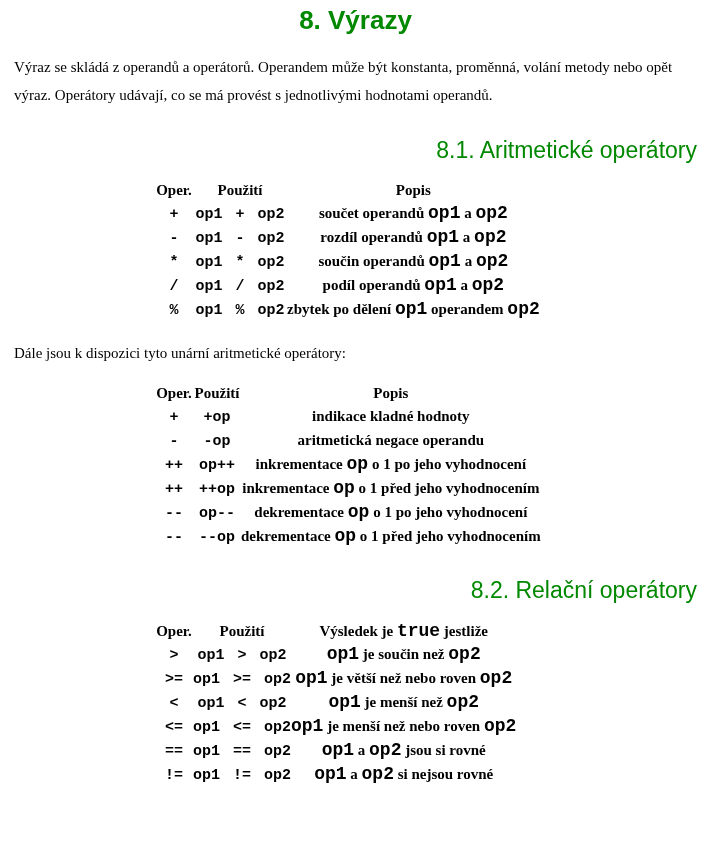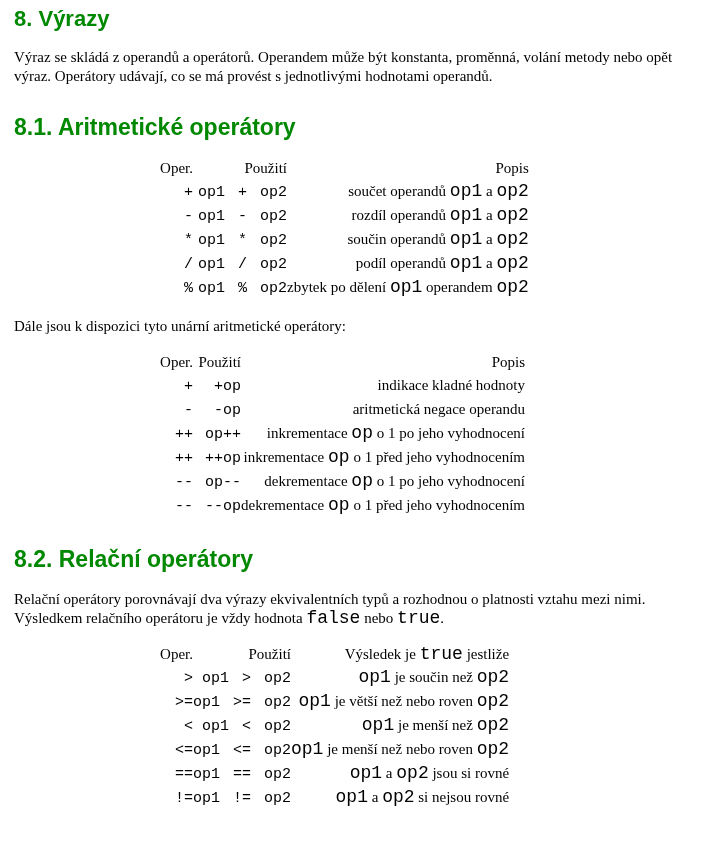--- a/index.html
+++ b/index.html
@@ -7,50 +7,52 @@
   html, body { margin: 0; padding: 0; }
   body {
     width: 711px; height: 861px; overflow: hidden;
     background: var(--bg); color: var(--text-color);
     font-family: "Liberation Serif", serif;
   }
   .page { padding: 2px 14px 0 14px; }
 
   h1 {
     font-family: "Liberation Sans", sans-serif;
-    font-weight: bold; font-size: 22px; line-height: 1.15;
+    font-weight: bold; font-size: 26px; line-height: 1.15;
     color: var(--heading-green);
     margin: 4px 0 12px 0;
+    text-align: center;
   }
   h2 {
     font-family: "Liberation Sans", sans-serif;
-    font-weight: bold; font-size: 23px; line-height: 1.2;
+    font-weight: normal; font-size: 23px; line-height: 1.2;
     color: var(--heading-green);
     margin: 28px 0 0 0;
+    text-align: right;
   }
   p.body-text {
-    font-size: 15px; line-height: 19px;
+    font-size: 15px; line-height: 28px;
     margin: 17px 0 0 0;
     max-width: 688px;
   }
   .mono {
     font-family: "Liberation Mono", "DejaVu Sans Mono", monospace;
     font-size: 18px;
   }
 
   table.op-table {
     border-collapse: collapse;
     margin: 15px 0 15px 141px;
     table-layout: fixed;
   }
   table.op-table th, table.op-table td {
     padding: 2px 0;
-    text-align: right;
+    text-align: center;
     vertical-align: baseline;
-    font-weight: normal;
+    font-weight: bold;
     font-size: 15px; line-height: 19px;
     white-space: nowrap;
   }
   table.op-table th:nth-child(1), table.op-table td:nth-child(1) { width: 38px; }
   table.op-table th:nth-child(2), table.op-table td:nth-child(2) { width: 94px; }
   table.op-table.unary th:nth-child(2), table.op-table.unary td:nth-child(2) { width: 48px; }
   td.col-oper, td.col-usage {
     font-family: "Liberation Mono", "DejaVu Sans Mono", monospace;
     font-size: 14px;
   }
@@ -144,21 +146,20 @@
         <tr>
           <td class="col-oper">--</td>
           <td class="col-usage">--op</td>
           <td class="col-desc"><span>dekrementace </span><span class="mono">op</span><span> o 1 před jeho vyhodnocením</span></td>
         </tr>
       </tbody>
     </table>
 
   <h2>8.2. Relační operátory</h2>
 
-  <p class="body-text"><span>Relační operátory porovnávají dva výrazy ekvivalentních typů a rozhodnou o platnosti vztahu mezi nimi. Výsledkem relačního operátoru je vždy hodnota </span><span class="mono">false</span><span> nebo </span><span class="mono">true</span><span>.</span></p>
 
   <table class="op-table relational">
       <thead>
         <tr>
           <th><span>Oper.</span></th>
           <th><span>Použití</span></th>
           <th><span>Výsledek je </span><span class="mono">true</span><span> jestliže</span></th>
         </tr>
       </thead>
       <tbody>

